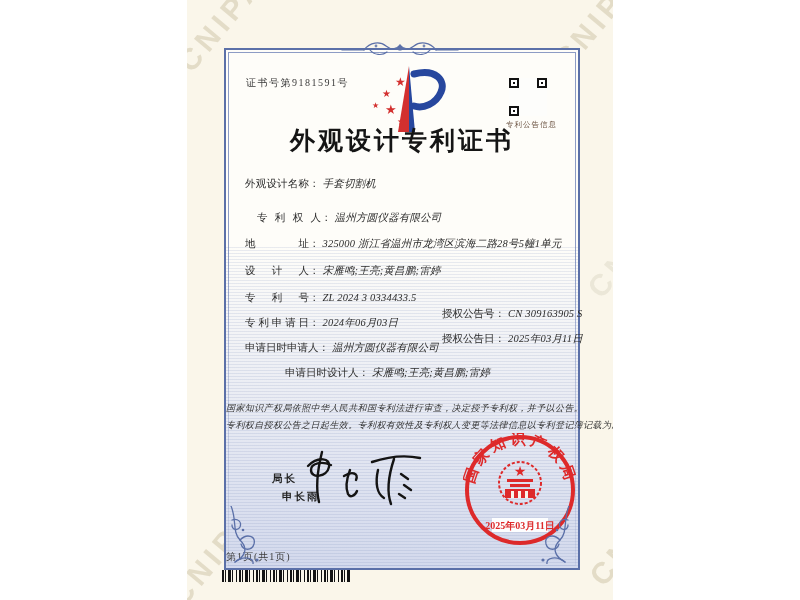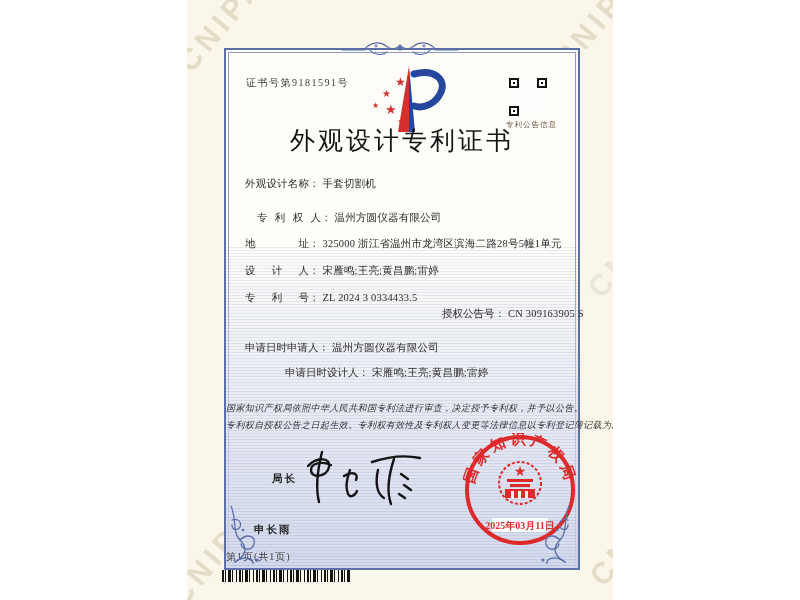--- a/index.html
+++ b/index.html
@@ -65,50 +65,50 @@
     background-blend-mode:screen;
   }
   .qr i{position:absolute;width:10px;height:10px;border:2px solid #111;background:#fff;box-sizing:border-box;}
   .qr i::after{content:"";position:absolute;inset:2px;background:#111;}
   .qr .tl{left:0;top:0;} .qr .tr{right:0;top:0;} .qr .bl{left:0;bottom:0;}
   .qr-caption{
     margin-top:4px;font-size:7.5px;letter-spacing:1px;color:#6a5240;white-space:nowrap;
   }
   .title{
     position:absolute;left:0;top:74px;width:100%;text-align:center;
-    font-size:25px;font-weight:400;letter-spacing:3px;color:#151515;
+    font-size:25px;font-weight:700;letter-spacing:3px;color:#151515;
   }
   
   .row{
     position:absolute;left:19px;font-size:10.5px;color:#2b2b2b;white-space:nowrap;
   }
   .lbl{
     display:inline-block;width:64px;
     text-align:justify;text-align-last:justify;
   }
   .lbl.natural{width:auto;text-align:left;text-align-last:auto;}
   .colon{margin-right:3px;}
-  .val{letter-spacing:0.2px;}
+  .val{letter-spacing:0.2px;font-style:italic;}
   .col2{position:absolute;left:197px;top:16px;white-space:nowrap;}
   .r1{top:127px;} .r2{top:161px;margin-left:12px;} .r3{top:187px;} .r4{top:214px;}
   .r5{top:241px;} .r6{top:266px;} .r7{top:291px;} .r8{top:316px;margin-left:40px;}
   
   .legal{
     position:absolute;left:0;width:100%;text-align:center;
     font-size:9px;font-style:italic;color:#333;letter-spacing:0.4px;white-space:nowrap;
   }
   .lg1{top:352px;} .lg2{top:369px;}
   
   .director-title{
     position:absolute;left:46px;top:422px;
     font:700 10.5px "Liberation Sans","DejaVu Sans",sans-serif;color:#222;letter-spacing:2px;
   }
   .director-name{
-    position:absolute;left:28px;top:440px;
-    font:700 10.5px "Liberation Sans","DejaVu Sans",sans-serif;color:#222;letter-spacing:2px;margin-top:33px;
+    position:absolute;left:56px;top:440px;
+    font:700 10.5px "Liberation Sans","DejaVu Sans",sans-serif;color:#222;letter-spacing:2px;
   }
   .sig{position:absolute;left:72px;top:396px;width:146px;height:66px;}
   .seal{position:absolute;left:237px;top:383px;width:114px;height:114px;
         mix-blend-mode:multiply;opacity:0.95;}
   .page-footer{
     position:absolute;left:0;top:500px;width:100%;text-align:left;
     font-size:10px;color:#3d3d3d;letter-spacing:1px;
   }
   
   .ornament-top{position:absolute;left:153px;top:37px;width:120px;height:24px;z-index:3;}
@@ -192,20 +192,24 @@
       </div>
       <div class="row r3">
         <span class="lbl">地址</span><span class="colon">：</span><span class="val">325000 浙江省温州市龙湾区滨海二路28号5幢1单元</span>
       </div>
       <div class="row r4">
         <span class="lbl">设计人</span><span class="colon">：</span><span class="val">宋雁鸣;王亮;黄昌鹏;雷婷</span>
       </div>
       <div class="row r5">
         <span class="lbl">专利号</span><span class="colon">：</span><span class="val">ZL 2024 3 0334433.5</span>
         <span class="col2"><span class="lbl natural">授权公告号</span><span class="colon">：</span><span class="val">CN 309163905 S</span></span>
+      </div>
+      <div class="row r6">
+        <span class="lbl">专利申请日</span><span class="colon">：</span><span class="val">2024年06月03日</span>
+        <span class="col2"><span class="lbl natural">授权公告日</span><span class="colon">：</span><span class="val">2025年03月11日</span></span>
       </div>
       <div class="row r7">
         <span class="lbl natural">申请日时申请人</span><span class="colon">：</span><span class="val">温州方圆仪器有限公司</span>
       </div>
       <div class="row r8">
         <span class="lbl natural">申请日时设计人</span><span class="colon">：</span><span class="val">宋雁鸣;王亮;黄昌鹏;雷婷</span>
       </div>
 
       <div class="legal lg1">国家知识产权局依照中华人民共和国专利法进行审查，决定授予专利权，并予以公告。</div>
       <div class="legal lg2">专利权自授权公告之日起生效。专利权有效性及专利权人变更等法律信息以专利登记簿记载为准。</div>

